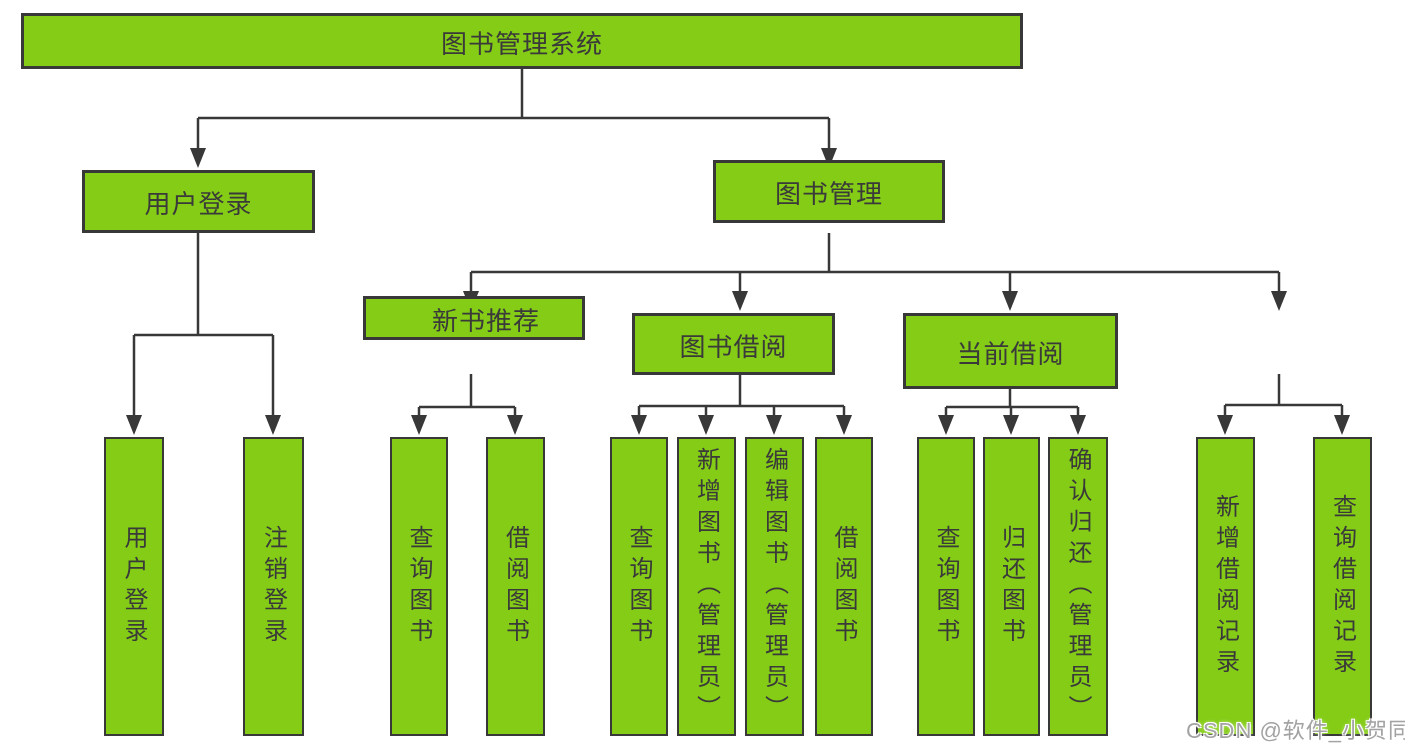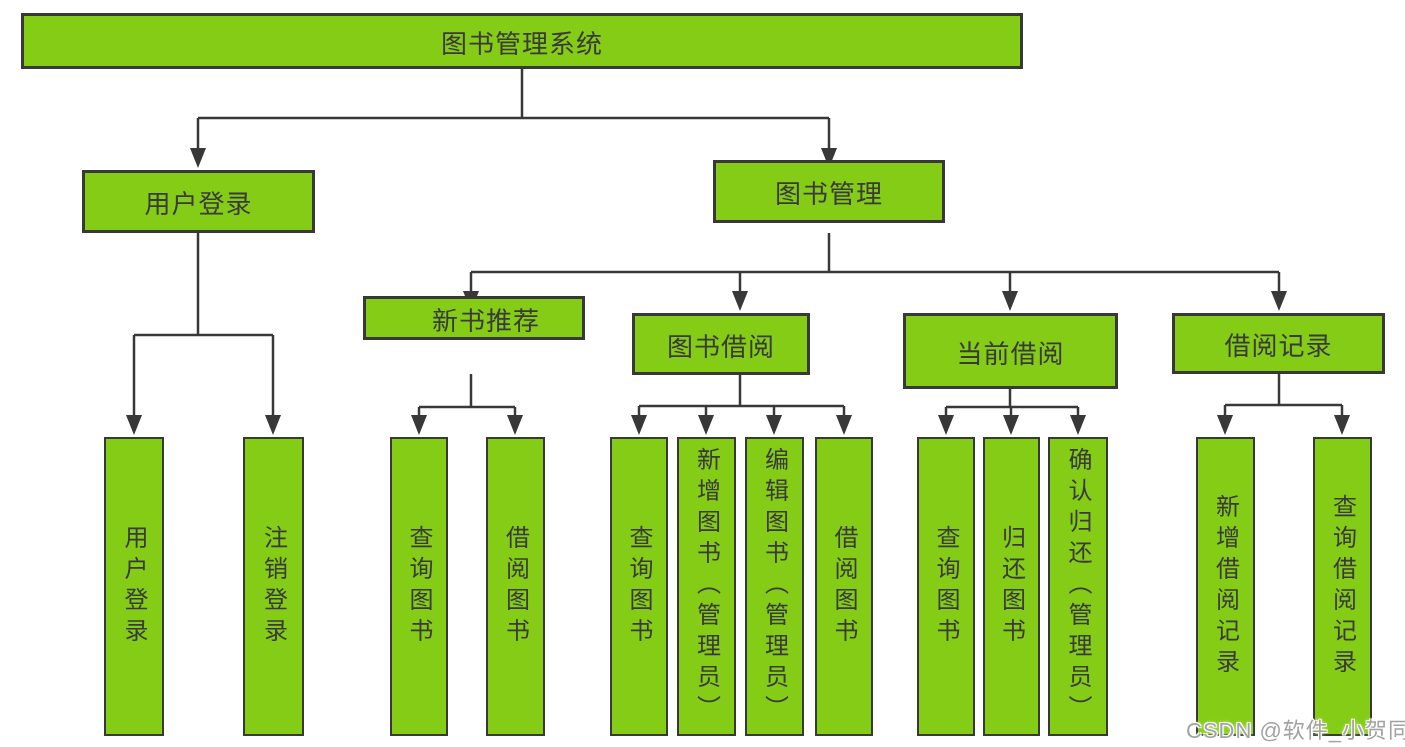--- a/index.html
+++ b/index.html
@@ -135,29 +135,26 @@
   <div class="node h-node" style="left:82px; top:170px; width:233px; height:63px;">
     <span>用户登录</span>
   </div>
   <div class="node h-node" style="left:713px; top:160px; width:232px; height:63px;">
     <span>图书管理</span>
   </div>
 
   <div class="node h-node" style="left:363px; top:296px; width:222px; height:44px;padding-left:24px;">
     <span>新书推荐</span>
   </div>
-  <div class="node h-node" style="left:632px; top:313px; width:178px; height:62px;">
+  <div class="node h-node" style="left:632px; top:313px; width:203px; height:62px;">
     <span>图书借阅</span>
   </div>
   <div class="node h-node" style="left:903px; top:313px; width:215px; height:76px;">
     <span>当前借阅</span>
   </div>
-  <div class="node h-node" style="left:1172px; top:313px; width:213px; height:61px;">
-    <span>借阅记录</span>
-  </div>
 
   <div class="node v-node" style="left:104px; top:437px; width:60px; height:299px;">
     <span class="v-label">用户登录</span>
   </div>
   <div class="node v-node" style="left:243px; top:437px; width:61px; height:299px;">
     <span class="v-label">注销登录</span>
   </div>
 
   <div class="node v-node" style="left:390px; top:437px; width:58px; height:299px;">
     <span class="v-label">查询图书</span>

